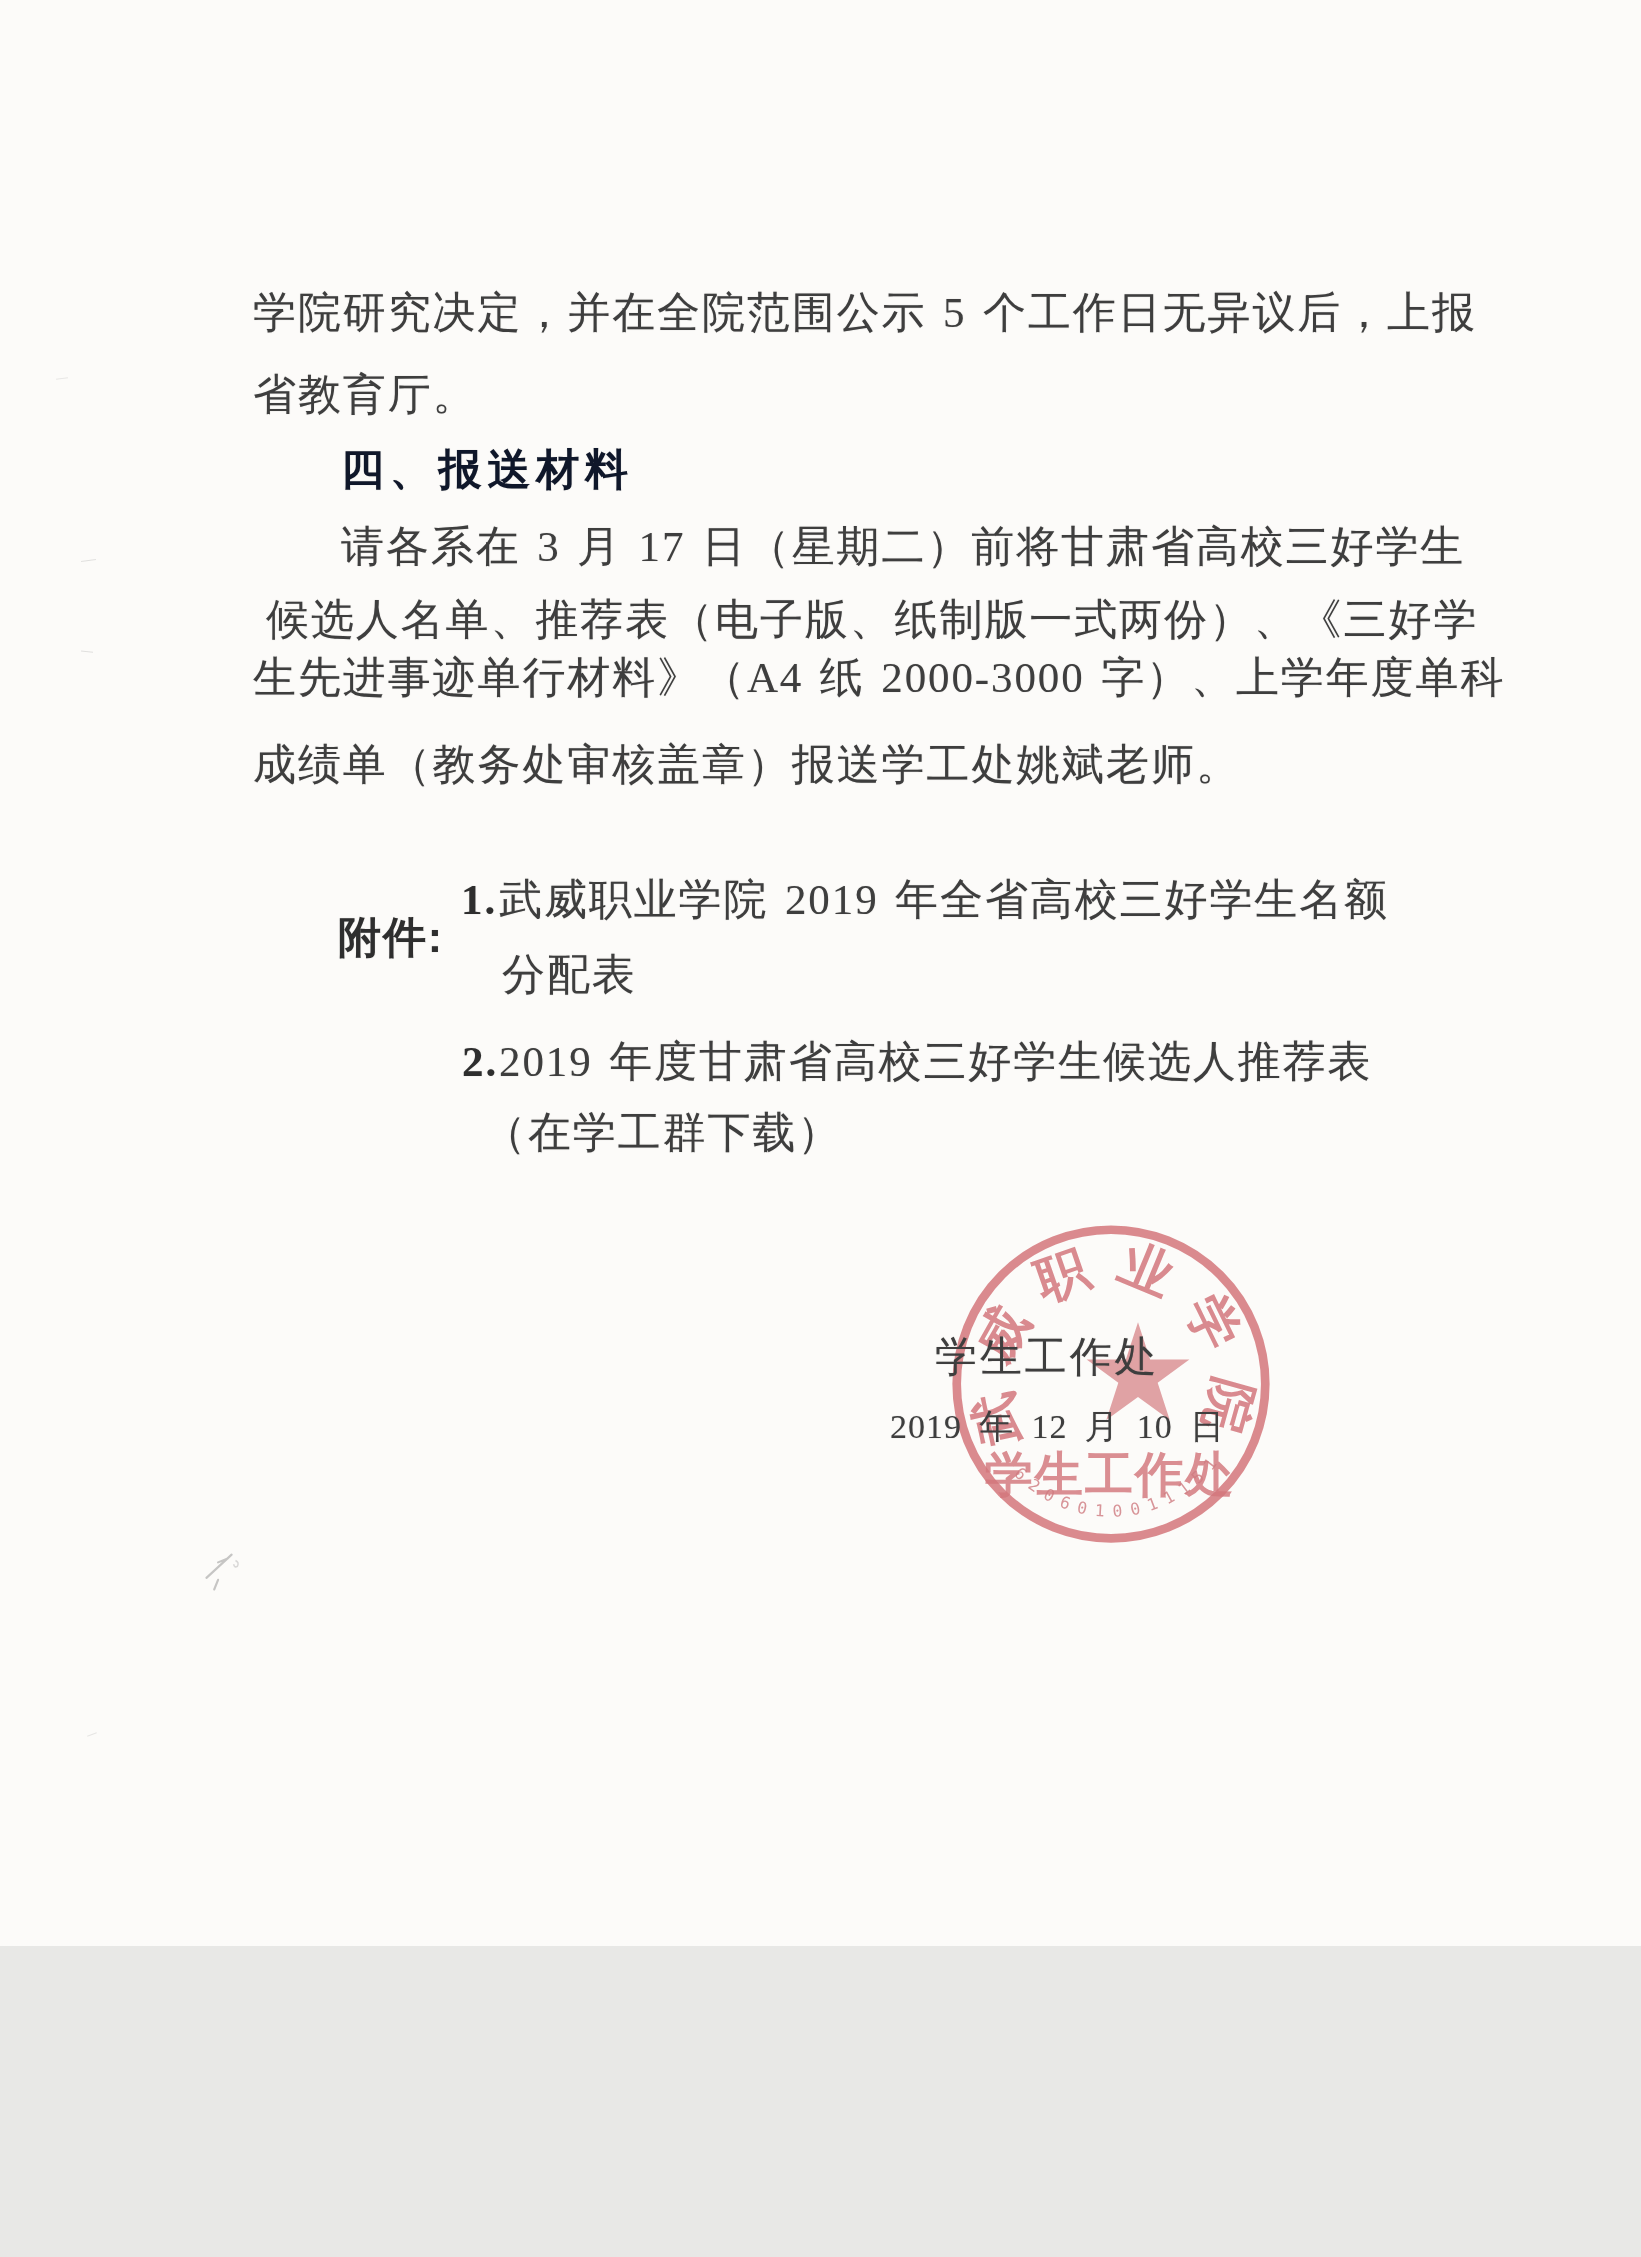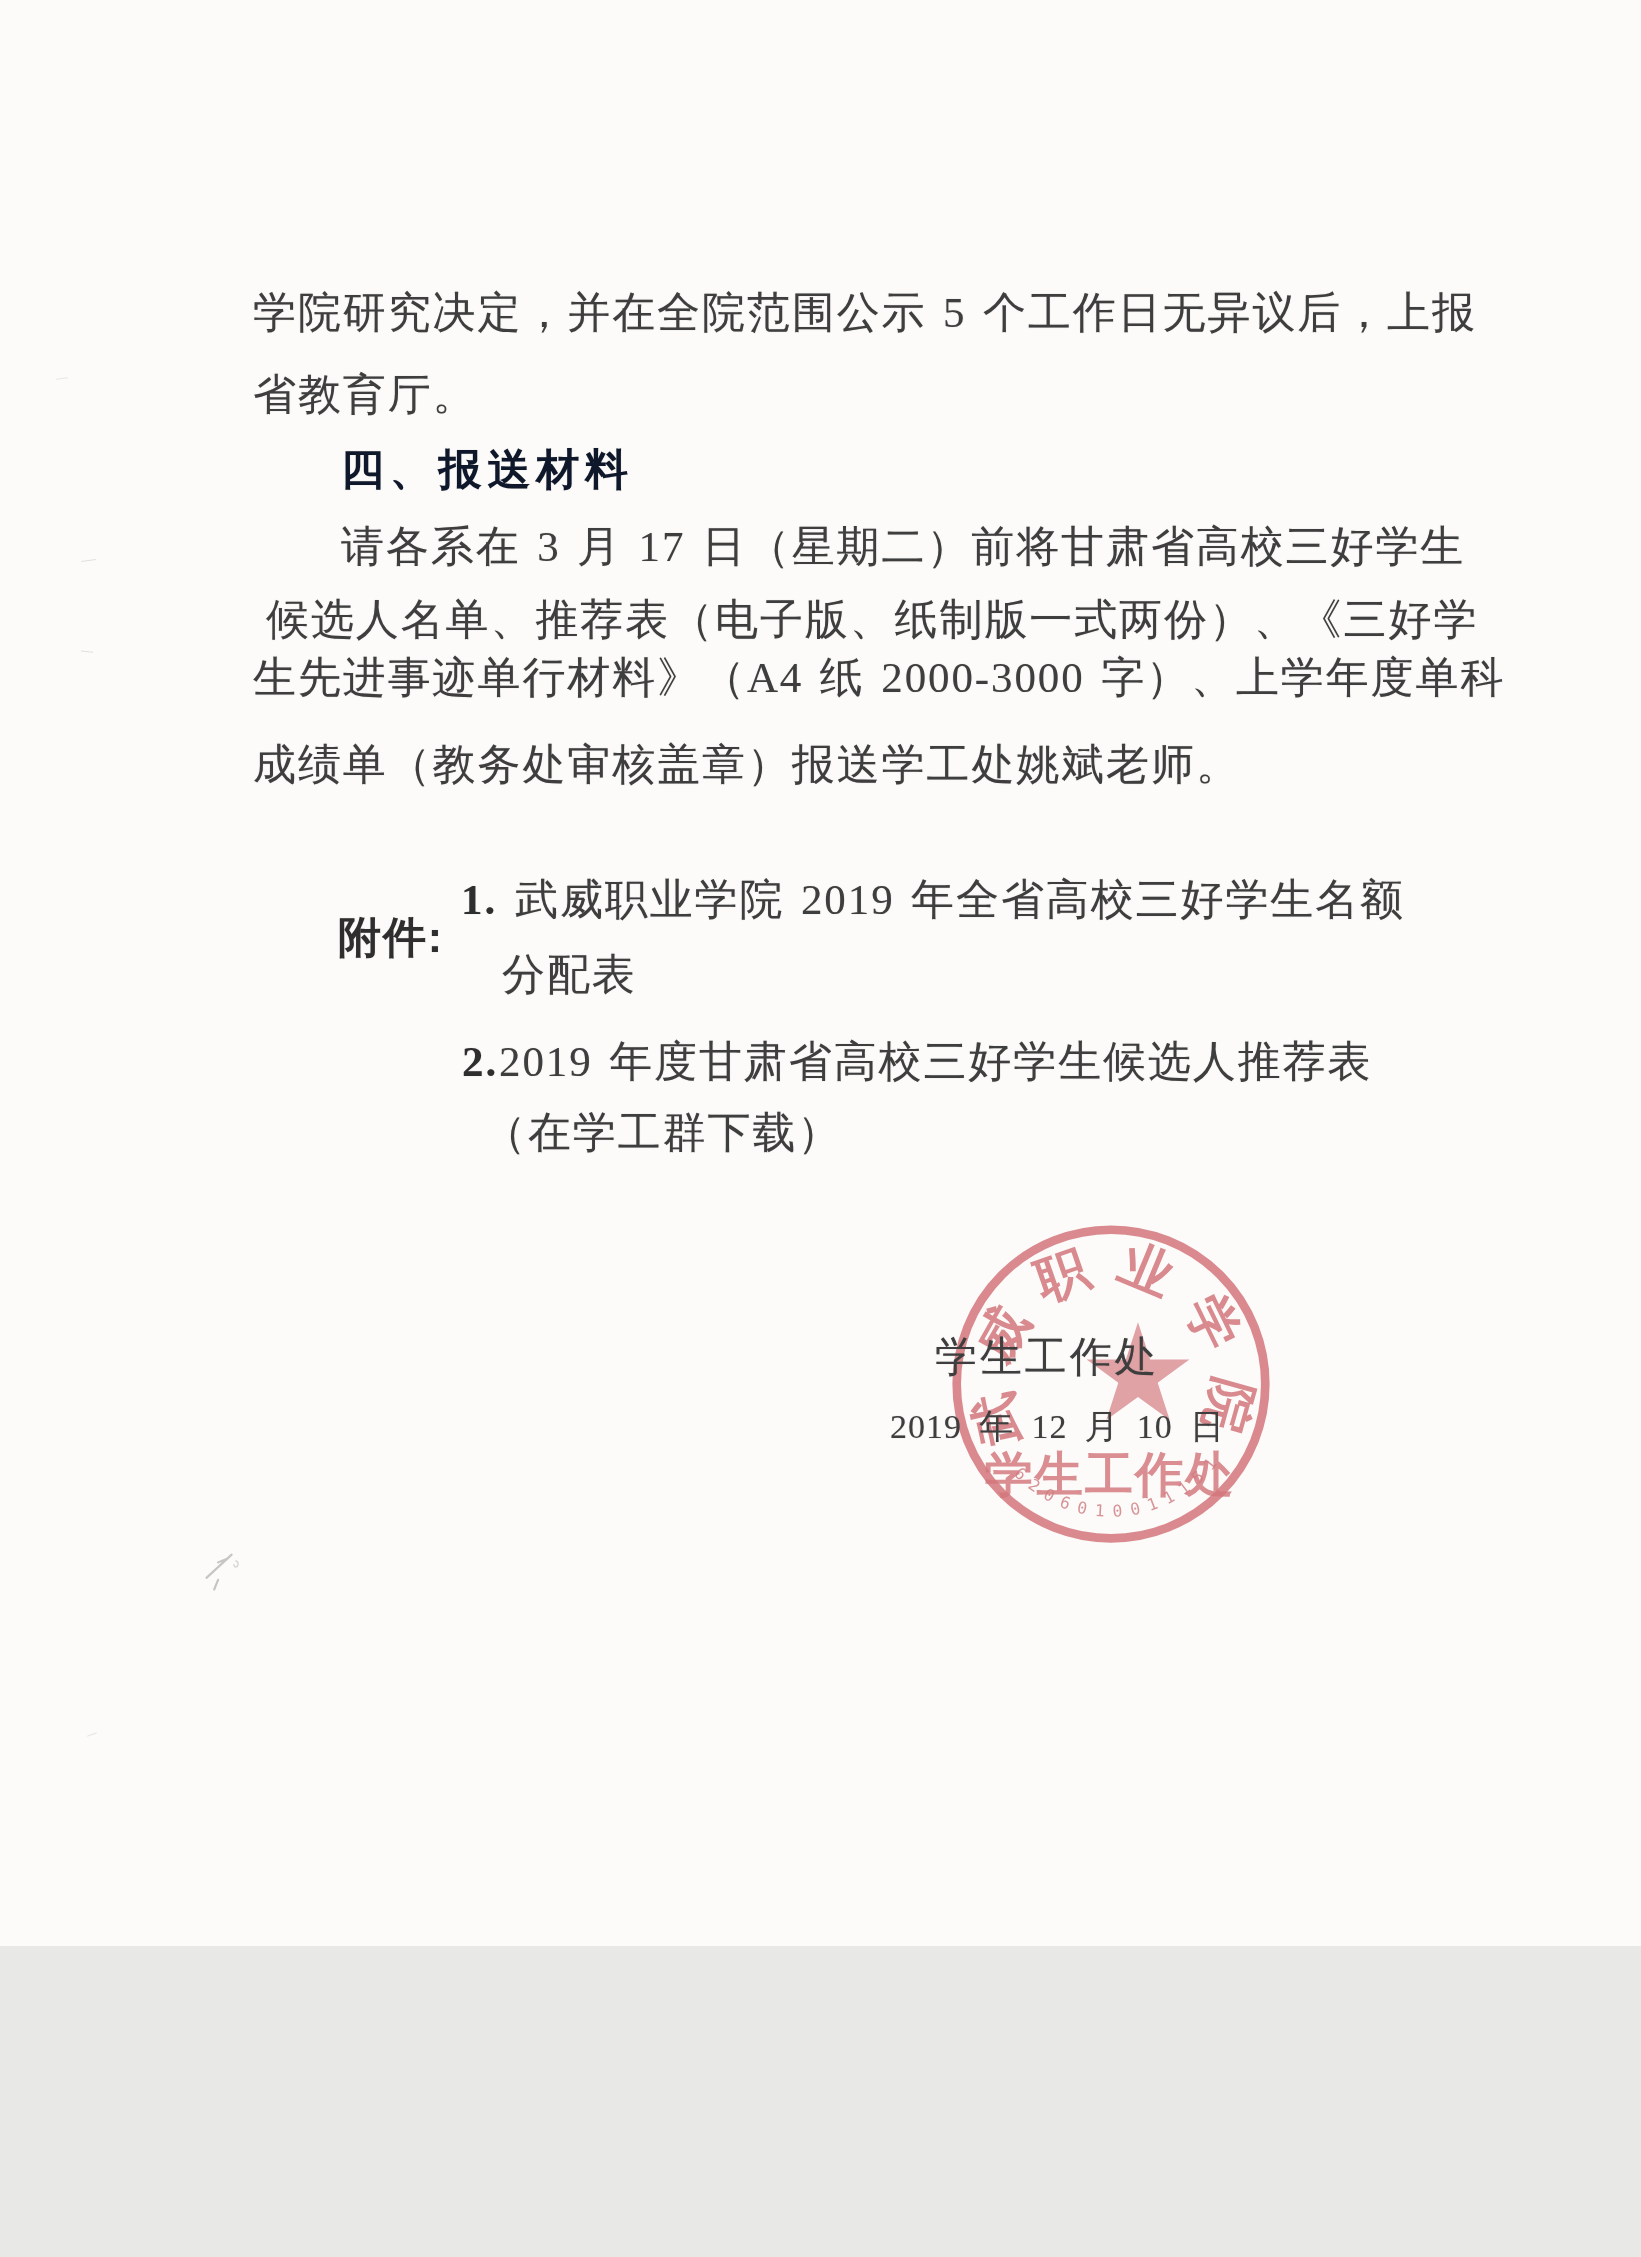--- a/index.html
+++ b/index.html
@@ -36,21 +36,21 @@
   
   #l-intro1{left:253px;top:290px;}
   #l-intro2{left:253px;top:372px;}
   #l-heading{left:341px;top:446px;}
   #l-p1{left:341px;top:524px;}
   #l-p2{left:266px;top:597px;}
   #l-p3{left:253px;top:655px;}
   #l-p4{left:253px;top:742px;}
   #l-att-label{left:338px;top:914px;}
   #l-att1-num{left:461px;top:877px;}
-  #l-att1-line1{left:499px;top:877px;margin-left:16px;}
+  #l-att1-line1{left:499px;top:877px;}
   #l-att1-line2{left:502px;top:952px;}
   #l-att2-num{left:462px;top:1039px;}
   #l-att2-line1{left:499px;top:1039px;}
   #l-att2-line2{left:483px;top:1110px;}
   #l-sig-dept{left:935px;top:1335px;font-size:42px;letter-spacing:2.9px;}
   #l-sig-date{left:890px;top:1409px;font-size:34px;letter-spacing:1px;word-spacing:7.7px;}
   #l-pageno{left:809px;top:2033px;font-size:32px;letter-spacing:3.9px;color:#2f2f2f;}
 
   
   .seal{

